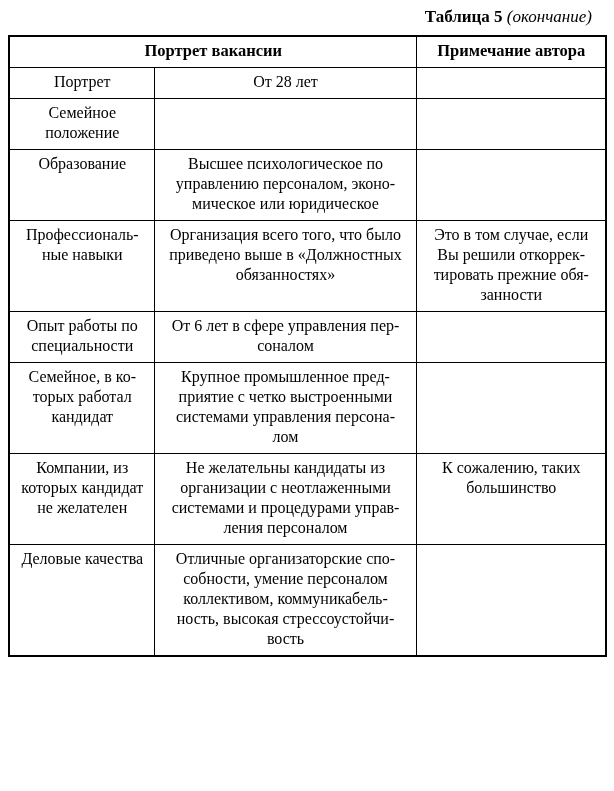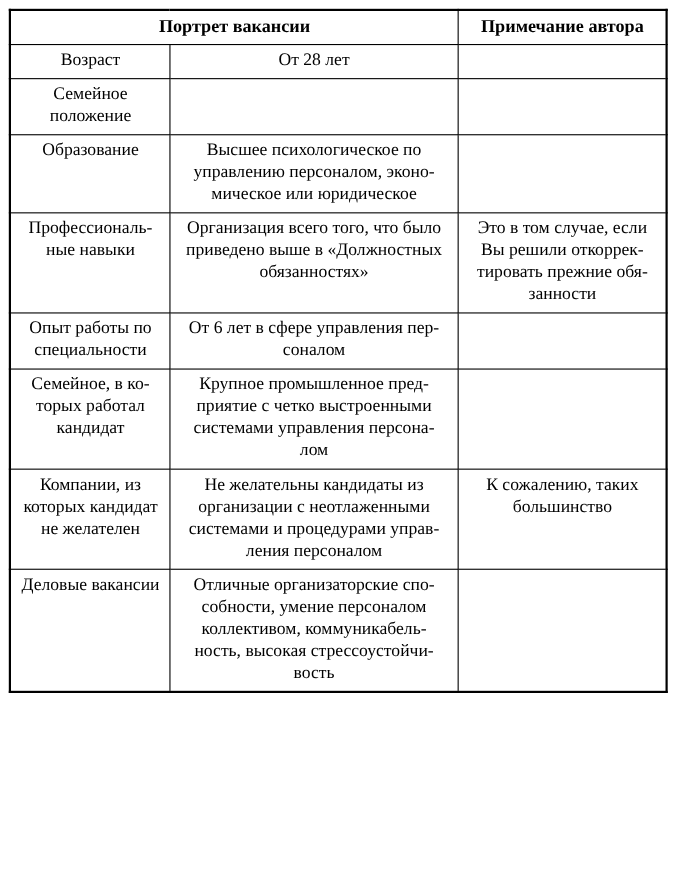--- a/index.html
+++ b/index.html
@@ -54,35 +54,39 @@
   table.vacancy th {
     font-weight: bold;
     font-size: 16.5px;
   }
 </style>
 </head>
 <body>
 
 <div class="page">
 
+  <div class="caption">
+    <span class="caption-main">Таблица 5</span>
+    <span class="caption-suffix"> <span>(окончание)</span></span>
+  </div>
 
   <table class="vacancy">
     <colgroup>
       <col class="c1">
       <col class="c2">
       <col class="c3">
     </colgroup>
     <tbody>
       <tr>
         <th colspan="2">Портрет вакансии</th>
         <th>Примечание автора</th>
       </tr>
 
       <tr>
-        <td>Возраст</td>
+        <td>Портрет</td>
         <td>От 28 лет</td>
         <td></td>
       </tr>
 
       <tr>
         <td>Семейное
 положение</td>
         <td></td>
         <td></td>
       </tr>
@@ -133,21 +137,21 @@
 не желателен</td>
         <td>Не желательны кандидаты из
 организации с неотлаженными
 системами и процедурами управ-
 ления персоналом</td>
         <td>К сожалению, таких
 большинство</td>
       </tr>
 
       <tr>
-        <td>Деловые вакансии</td>
+        <td>Деловые качества</td>
         <td>Отличные организаторские спо-
 собности, умение персоналом
 коллективом, коммуникабель-
 ность, высокая стрессоустойчи-
 вость</td>
         <td></td>
       </tr>
 
     </tbody>
   </table>

